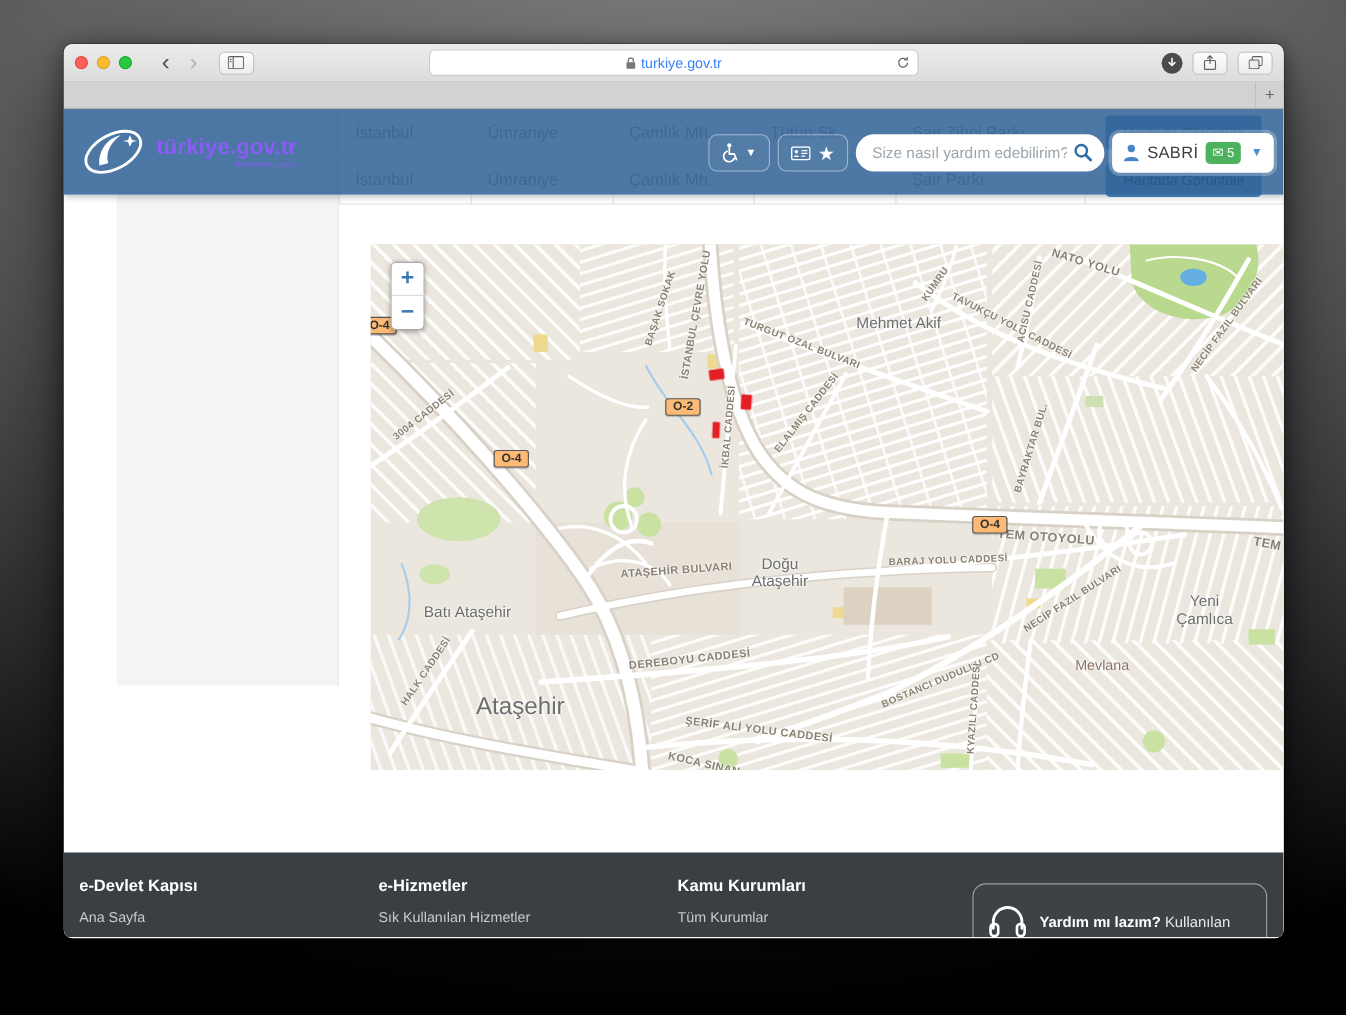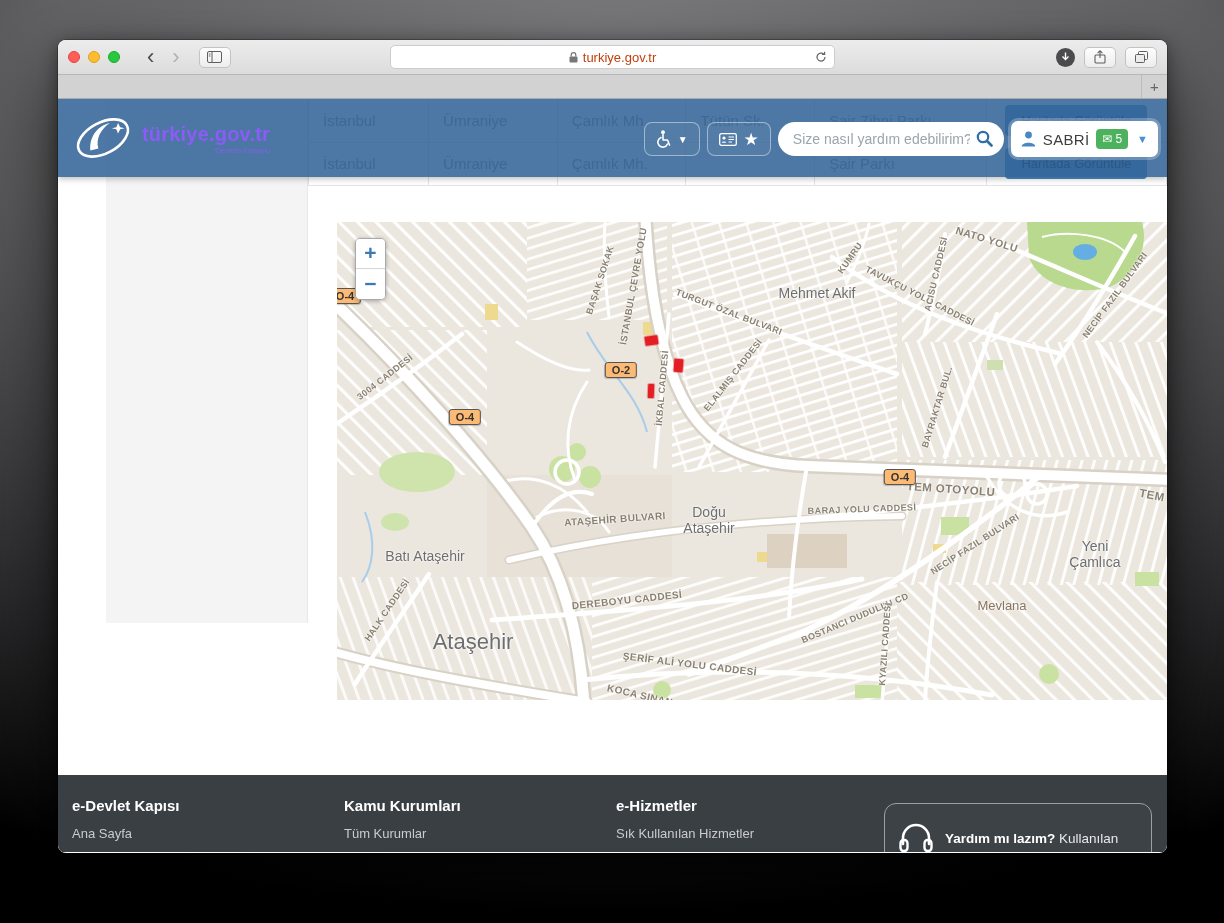--- a/index.html
+++ b/index.html
@@ -25,21 +25,21 @@
   .light.green{ background:#28c840; border:1px solid #1aab29;}
   .navbtn { font-size:22px; line-height:18px; color:#4c4c4c; padding:0 9px; cursor:default; }
   .navbtn.disabled { color:#b2b2b2; }
   .chromebtn {
     height:21px; min-width:32px; border:1px solid #c3c3c3; border-radius:5px;
     background:linear-gradient(#fdfdfd,#ededed); display:flex; align-items:center; justify-content:center; margin-left:10px;
   }
   .urlbar {
     position:absolute; left:332px; width:445px; top:5px; height:24px;
     background:#fff; border:1px solid #cccccc; border-radius:5px;
-    display:flex; align-items:center; justify-content:center; font-size:13px; color:#c2410c;
+    display:flex; align-items:center; justify-content:center; font-size:13px; color:#3b82f6;
   }
   .urlbar .lock { margin-right:5px; display:flex; }
   .urlbar .reload { position:absolute; right:7px; display:flex; }
   .tool-right { position:absolute; right:10px; display:flex; align-items:center; gap:9px; }
   .dl-circle { width:19px; height:19px; border-radius:50%; background:#4b4b4d; color:#fff; font-size:12px;
     display:flex; align-items:center; justify-content:center; }
   .tabbar {
     height:24px; background:#d2d2d2; border-bottom:1px solid #a9a9a9;
     display:flex; align-items:center; position:relative;
   }
@@ -455,26 +455,26 @@
       </div>
     </div>
 
     <div class="site-footer">
       <div class="fcols">
           <div class="fcol">
             <h4>e-Devlet Kapısı</h4>
             <a href="#">Ana Sayfa</a>
           </div>
           <div class="fcol">
+            <h4>e-Hizmetler</h4>
+            <a href="#">Sık Kullanılan Hizmetler</a>
+          </div>
+          <div class="fcol">
             <h4>Kamu Kurumları</h4>
             <a href="#">Tüm Kurumlar</a>
-          </div>
-          <div class="fcol">
-            <h4>e-Hizmetler</h4>
-            <a href="#">Sık Kullanılan Hizmetler</a>
           </div>
         </div>
       <div class="help-card">
         <svg width="34" height="32" viewBox="0 0 34 32">
           <path d="M4 22 v-6 a13 13 0 0 1 26 0 v6" fill="none" stroke="#fff" stroke-width="2.6" stroke-linecap="round"></path>
           <rect x="1.5" y="18" width="7" height="11" rx="3.2" fill="none" stroke="#fff" stroke-width="2.4"></rect>
           <rect x="25.5" y="18" width="7" height="11" rx="3.2" fill="none" stroke="#fff" stroke-width="2.4"></rect>
         </svg>
         <div class="help-text">
           <b>Yardım mı lazım?</b><span> Kullanılan</span>

